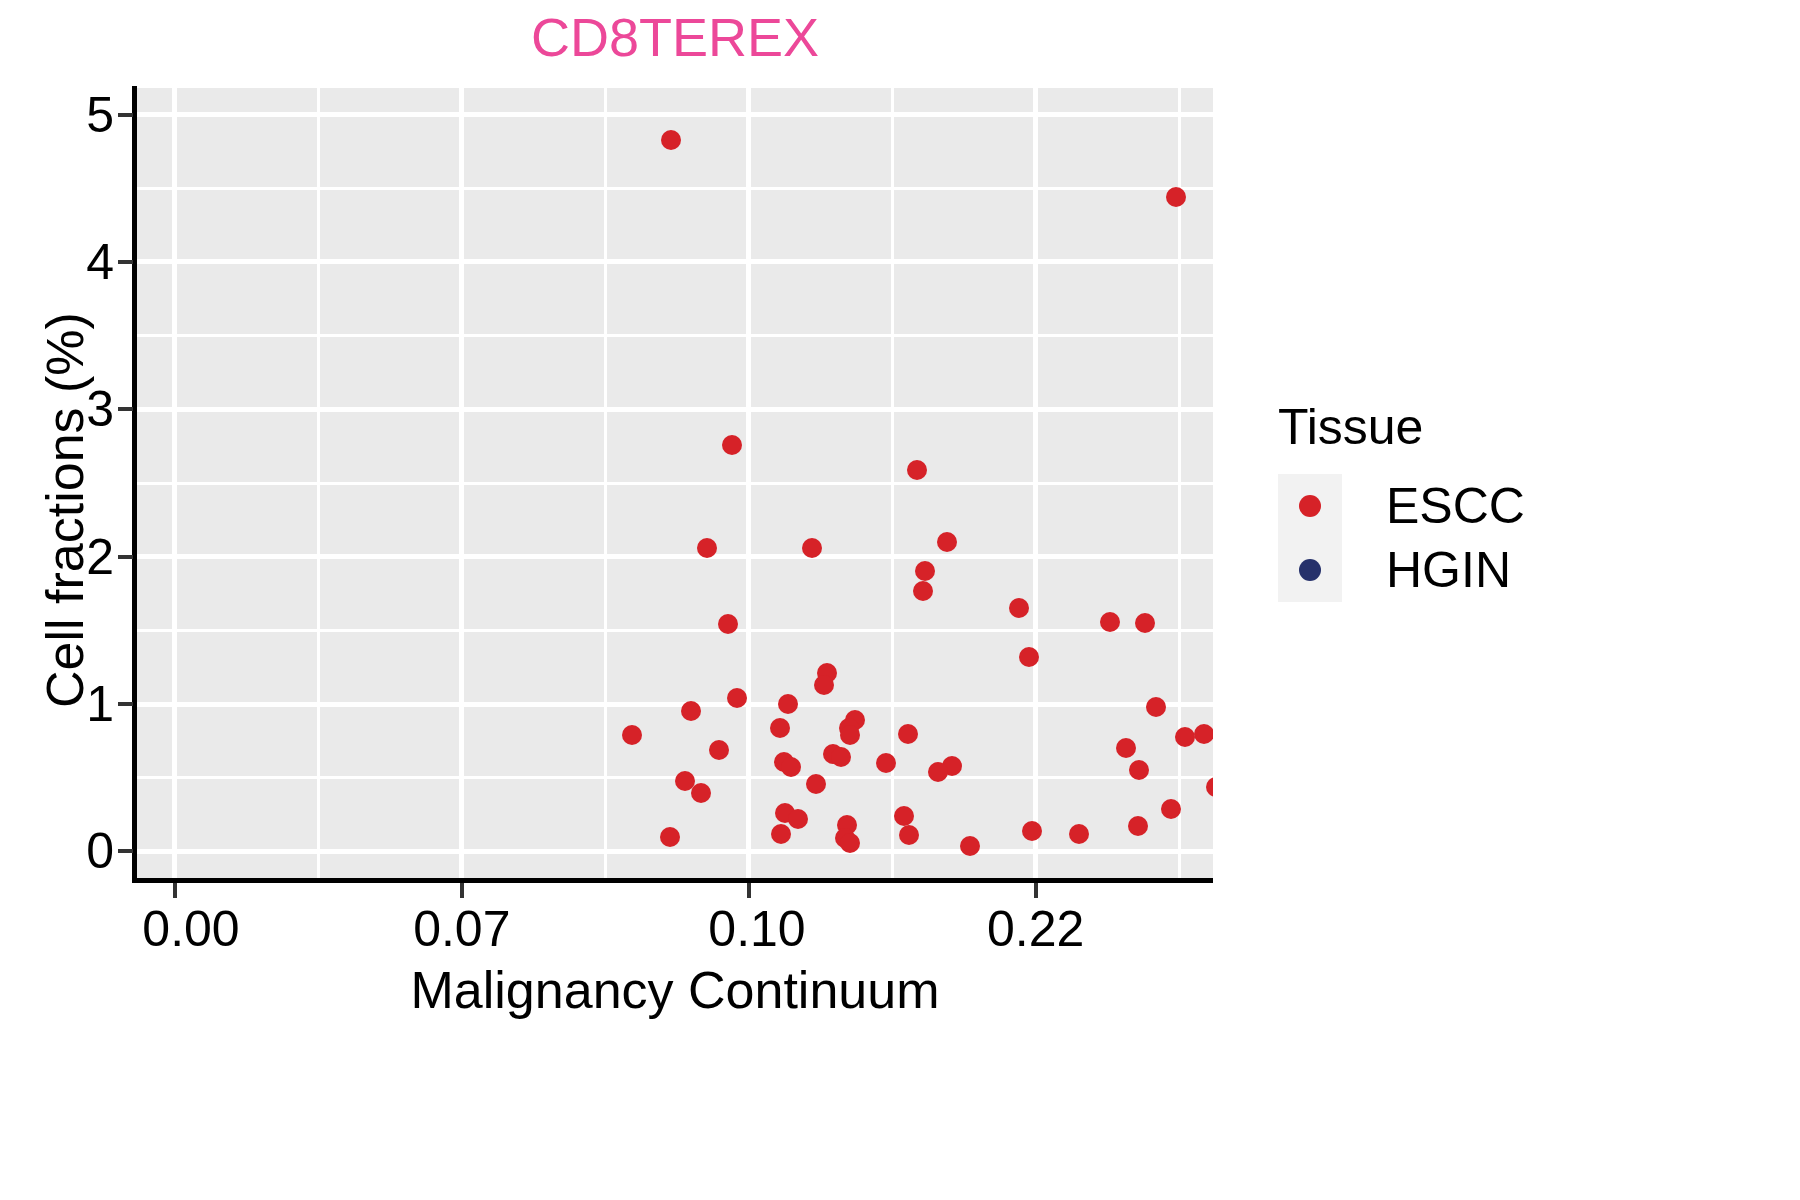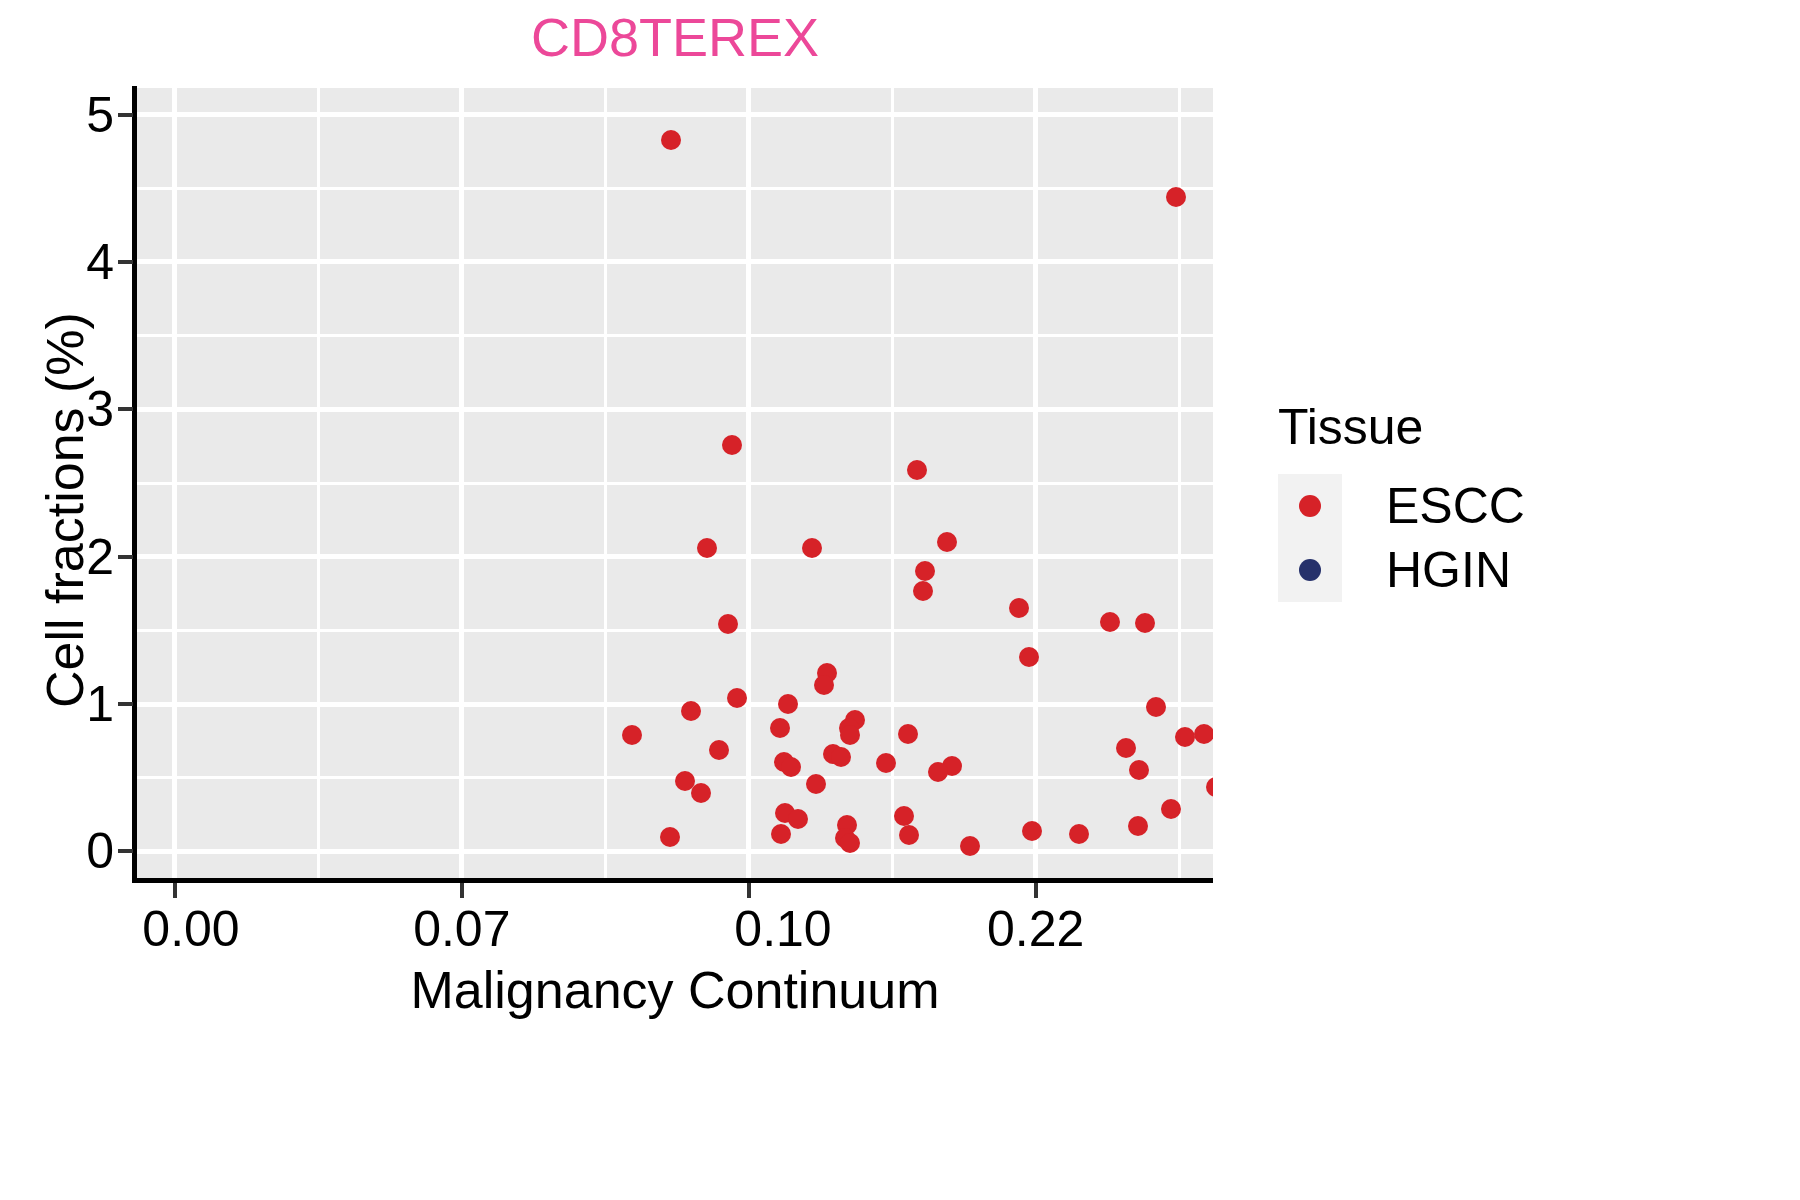--- a/index.html
+++ b/index.html
@@ -154,21 +154,21 @@
       <div class="ytext" style="top: 409.306px; right: 1686px;">3</div>
       <div class="tick tick-y" style="top: 259.918px;"></div>
       <div class="ytext" style="top: 261.918px; right: 1686px;">4</div>
       <div class="tick tick-y" style="top: 112.53px;"></div>
       <div class="ytext" style="top: 114.53px; right: 1686px;">5</div>
       <div class="tick tick-x" style="left: 172.875px;"></div>
       <div class="xtext" style="left: 191px;">0.00</div>
       <div class="tick tick-x" style="left: 459.809px;"></div>
       <div class="xtext" style="left: 461.809px;">0.07</div>
       <div class="tick tick-x" style="left: 746.742px;"></div>
-      <div class="xtext" style="left: 783px;">0.10</div>
+      <div class="xtext" style="left: 757px;">0.10</div>
       <div class="tick tick-x" style="left: 1033.68px;"></div>
       <div class="xtext" style="left: 1035.68px;">0.22</div>
     </div>
 
   <div class="axis-title-x">Malignancy Continuum</div>
   <div class="axis-title-y">Cell fractions (%)</div>
 
   <div class="legend">
     <div class="legend-title">Tissue</div>
     <div class="legend-items" id="legend-items">

